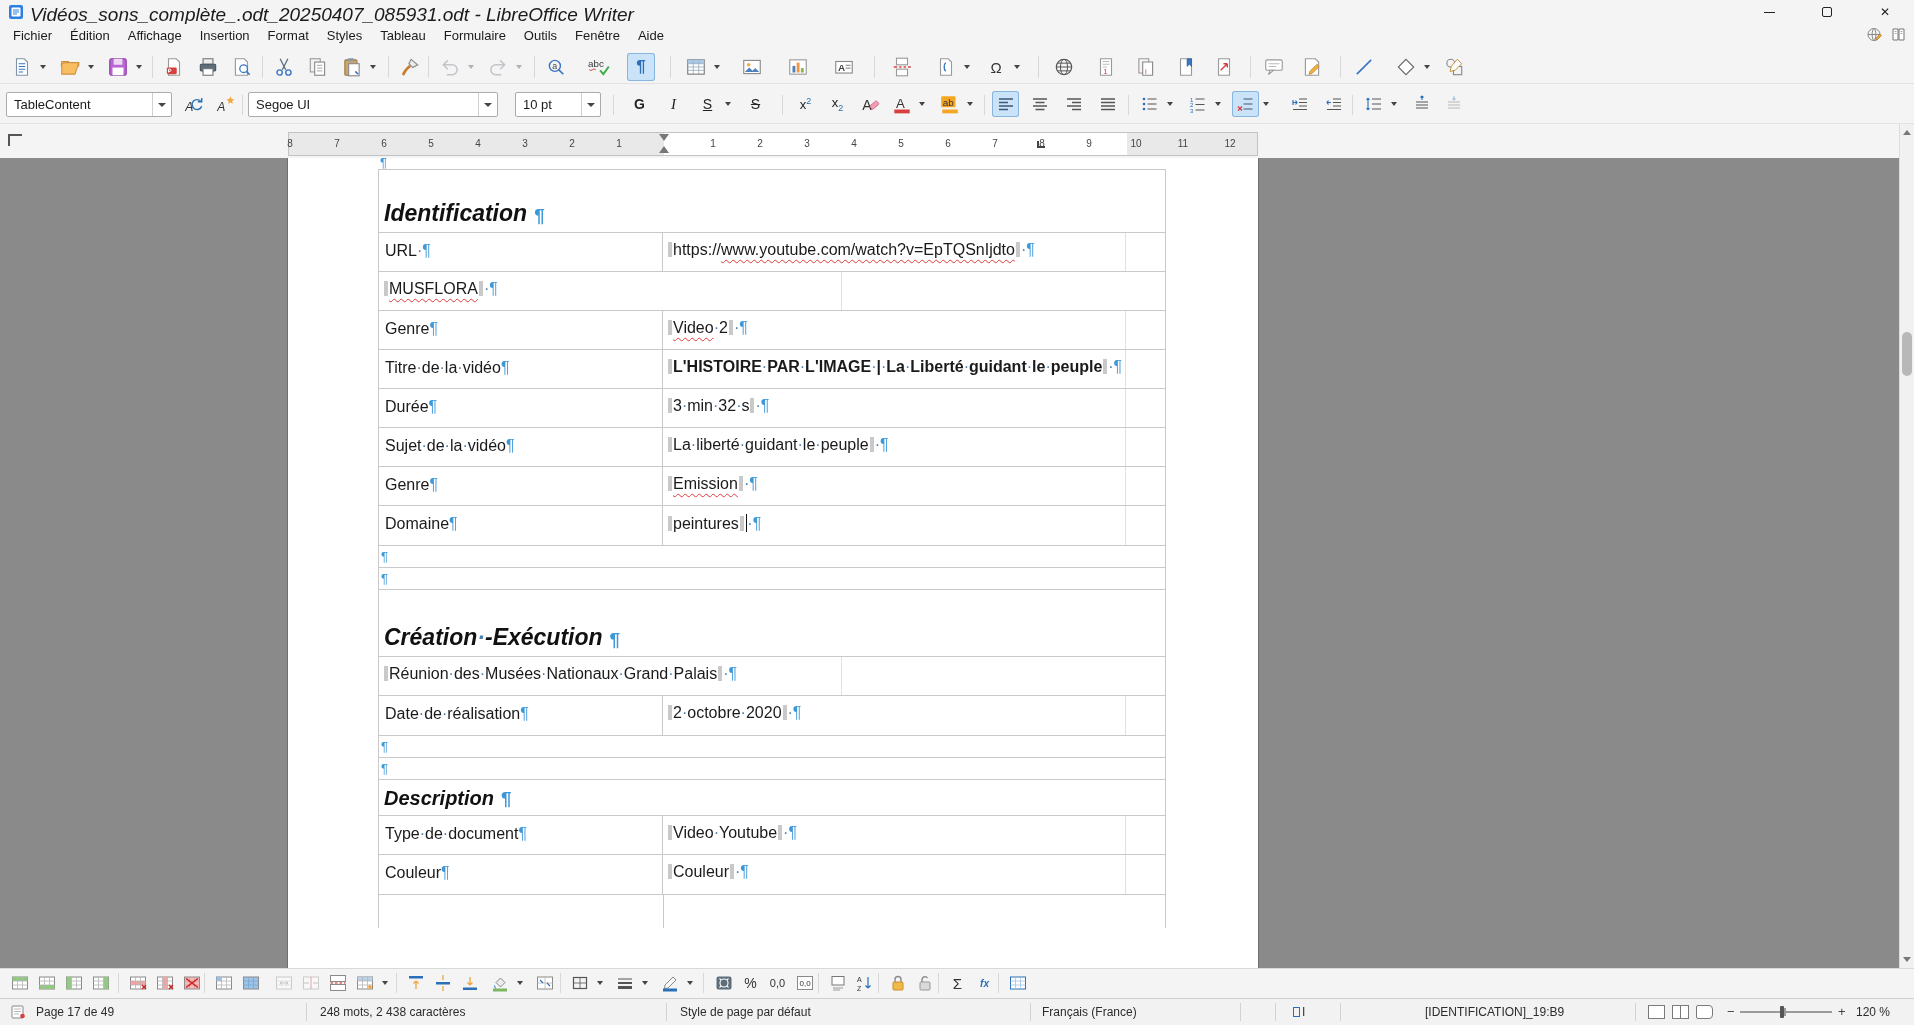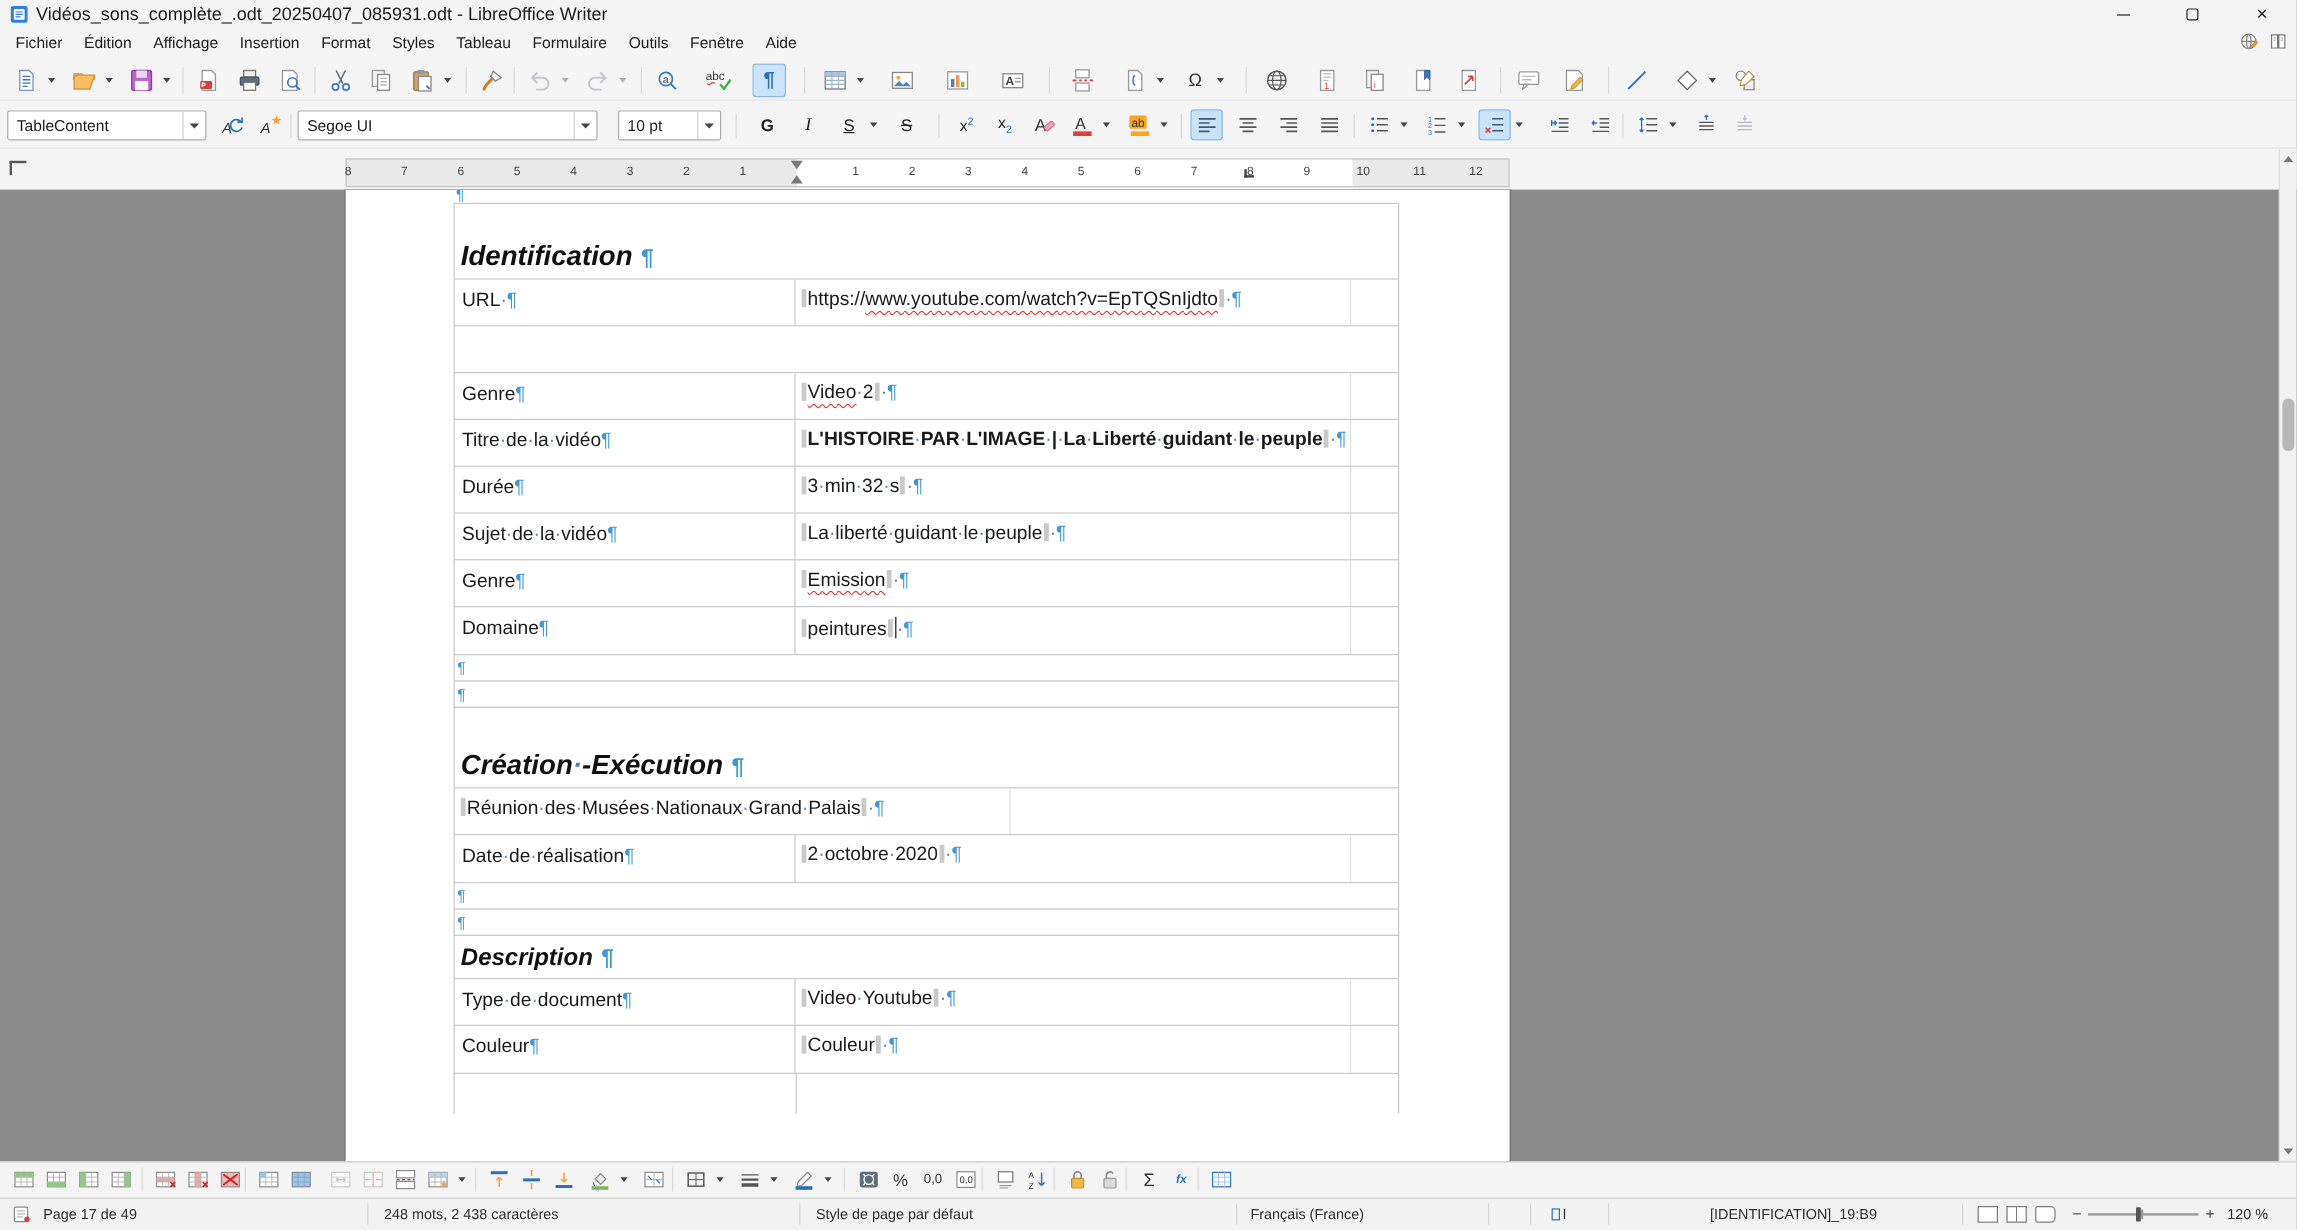--- a/index.html
+++ b/index.html
@@ -1,20 +1,20 @@
 <!DOCTYPE html>
 <html><head>
 <meta charset="utf-8">
 <style>
   html,body{margin:0;padding:0;background:#555;}
   *{box-sizing:border-box;font-family:"Liberation Sans",sans-serif;}
   #app{position:relative;width:1914px;height:1025px;background:#f4f4f4;overflow:hidden;user-select:none;}
   
   #titlebar{position:absolute;left:0;top:0;width:1914px;height:24px;background:#f4f4f4;}
-  #titlebar .title{position:absolute;left:30px;top:4px;font-size:15px;color:#1b1b1b;white-space:nowrap;}
+  #titlebar .title{position:absolute;left:30px;top:4px;font-size:19px;color:#1b1b1b;white-space:nowrap;font-style:italic;}
   #app-icon{position:absolute;left:8px;top:4px;width:16px;height:16px;}
   .wbtn{position:absolute;top:0;width:58px;height:24px;display:flex;align-items:center;justify-content:center;color:#222;}
   .wbtn .mini{width:11px;height:1px;background:#222;}
   .wbtn .maxi{width:10px;height:10px;border:1px solid #222;border-radius:2px;}
   .wbtn .clos{font-size:12px;line-height:12px;}
   
   #menubar{position:absolute;left:0;top:24px;width:1914px;height:22px;background:#f4f4f4;display:flex;align-items:center;padding-left:4px;}
   #menubar .mitem{font-size:13px;color:#1b1b1b;padding:2px 9px;border-radius:3px;}
   .mb-extra{position:absolute;top:2px;width:17px;height:17px;}
   
@@ -589,20 +589,21 @@
             <div class="hrow h-large" style="height: 63px;">
               <span class="htxt"><span>Identification</span></span>
               <span class="hpil">¶</span>
             </div>
             <div class="trow">
               <div class="c1"><span>URL</span><span class="fdot">·</span><span></span><span class="pil">¶</span></div>
               <div class="c2"><span class="fsh"></span><span>https://</span><span class="missp">www.youtube.com/watch?v=EpTQSnIjdto</span><span class="fsh"></span><span class="fdot">·</span><span class="pil">¶</span></div>
               <div class="c3"></div>
             </div>
             <div class="trow">
+              <div class="c2"><span class="fsh"></span><span class="missp">MUSFLORA</span><span class="fsh"></span><span class="fdot">·</span><span class="pil">¶</span></div>
               <div class="c3"></div>
             </div>
             <div class="trow">
               <div class="c1"><span>Genre</span><span class="pil">¶</span></div>
               <div class="c2"><span class="fsh"></span><span class="missp">Video</span><span></span><span class="fdot">·</span><span>2</span><span class="fsh"></span><span class="fdot">·</span><span class="pil">¶</span></div>
               <div class="c3"></div>
             </div>
             <div class="trow">
               <div class="c1"><span>Titre</span><span class="fdot">·</span><span>de</span><span class="fdot">·</span><span>la</span><span class="fdot">·</span><span>vidéo</span><span class="pil">¶</span></div>
               <div class="c2"><span class="fsh"></span><span class="vbold">L'HISTOIRE</span><span class="fdot">·</span><span class="vbold">PAR</span><span class="fdot">·</span><span class="vbold">L'IMAGE</span><span class="fdot">·</span><span class="vbold">|</span><span class="fdot">·</span><span class="vbold">La</span><span class="fdot">·</span><span class="vbold">Liberté</span><span class="fdot">·</span><span class="vbold">guidant</span><span class="fdot">·</span><span class="vbold">le</span><span class="fdot">·</span><span class="vbold">peuple</span><span class="fsh"></span><span class="fdot">·</span><span class="pil">¶</span></div>

